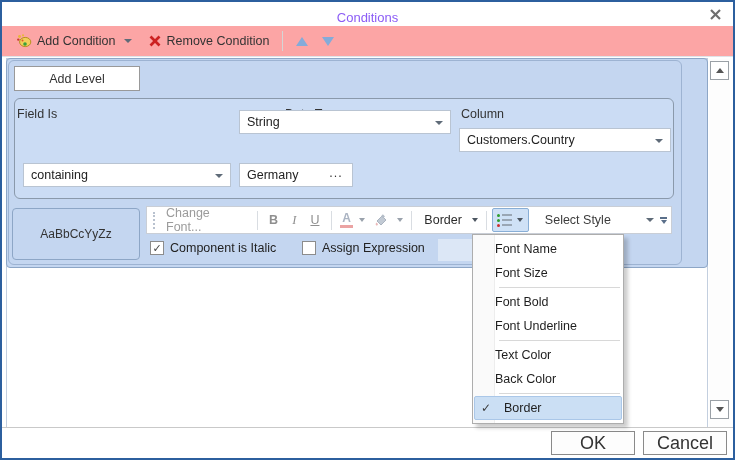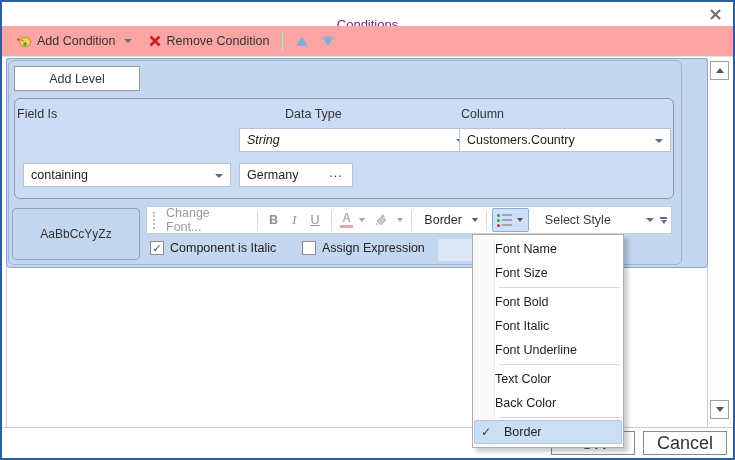--- a/index.html
+++ b/index.html
@@ -5,21 +5,21 @@
   * { box-sizing: border-box; margin: 0; padding: 0; }
   html,body { background:#e8e8e8; }
   body { font-family: "Liberation Sans", "DejaVu Sans", sans-serif; }
   #dialog {
     position: relative; width: 735px; height: 460px;
     background: #ffffff; border: 2px solid #2c5f9e; overflow: hidden;
     font-size: 13px; color: #222;
   }
   
   #titlebar { position:absolute; top:0; left:0; right:0; height:24px; background:#fff; }
-  #title { position:absolute; top:15px; left:0; right:0; text-align:center; font-size:13px; color:#701a75; }
+  #title { position:absolute; top:8px; left:0; right:0; text-align:center; font-size:13px; color:#8b5cf6; }
   #close { position:absolute; top:6px; right:11px; width:13px; height:13px; cursor:pointer; }
   
   #toolbar { position:absolute; top:24px; left:0; right:0; height:31px; background:#fca5a5;
              border-bottom:1px solid #dfe3e8; display:flex; align-items:center; padding-left:9px; }
   .tb-item { display:flex; align-items:center; gap:5px; padding:3px 4px; }
   .tb-label { font-size:12.5px; color:#333; white-space:nowrap; }
   .caret { width:0; height:0; border-left:4px solid transparent; border-right:4px solid transparent;
            border-top:4px solid #5f6b78; margin-left:3px; }
   .tb-sep { width:1px; height:20px; background:#d5d5d5; margin:0 8px; }
   .arrow-up { width:0; height:0; border-left:6px solid transparent; border-right:6px solid transparent;
@@ -47,21 +47,21 @@
                background:#fff; border:1px solid #999; font-size:12.5px; color:#333;
                display:flex; align-items:center; justify-content:center; }
   #group-box { position:absolute; left:12px; top:96px; width:660px; height:101px;
                background:#cbdcf4; border:1px solid #8a99ab; border-radius:6px; }
   .gb-label { position:absolute; top:8px; font-size:12.5px; color:#333; }
   #lbl-field-is { left:2px; } #lbl-data-type { left:226px;margin-left:44px; } #lbl-column { left:446px; }
   .combo { position:absolute; height:24px; background:#fff; border:1px solid #b9c4d2;
            display:flex; align-items:center; padding-left:7px; font-size:12.5px; color:#222; }
   .combo .caret { position:absolute; right:7px; top:10px; }
   #combo-field { left:8px; top:29px; width:208px; }
-  #combo-type { left:224px; top:29px; width:233px;font-style:italic; }
+  #combo-type { left:224px; top:11px; width:212px; }
   #combo-column { left:444px; top:29px; width:212px; }
   #combo-op { left:8px; top:64px; width:208px; }
   #value-field { left:224px; top:64px; width:114px; position:absolute; height:24px; background:#fff;
                  border:1px solid #b9c4d2; display:flex; align-items:center; padding-left:7px; font-size:12.5px; }
   #browse-btn { position:absolute; right:4px; top:2px; width:24px; height:18px; text-align:center;
                 color:#333; font-size:12.5px; letter-spacing:1px; }
   
   #preview { position:absolute; left:10px; top:206px; width:128px; height:52px;
              background:#c4d6f0; border:1px solid #8da6c6; border-radius:4px;
              display:flex; align-items:center; justify-content:center; font-size:12px; color:#333; }
@@ -272,23 +272,20 @@
       <span>Font Name</span>
     </div>
     <div class="menu-item">
       <span>Font Size</span>
     </div>
     <div class="menu-sep"></div>
     <div class="menu-item">
       <span>Font Bold</span>
     </div>
     <div class="menu-item">
-      <span>Font Italic</span>
-    </div>
-    <div class="menu-item">
       <span>Font Underline</span>
     </div>
     <div class="menu-sep"></div>
     <div class="menu-item">
       <span>Text Color</span>
     </div>
     <div class="menu-item">
       <span>Back Color</span>
     </div>
     <div class="menu-sep"></div>

